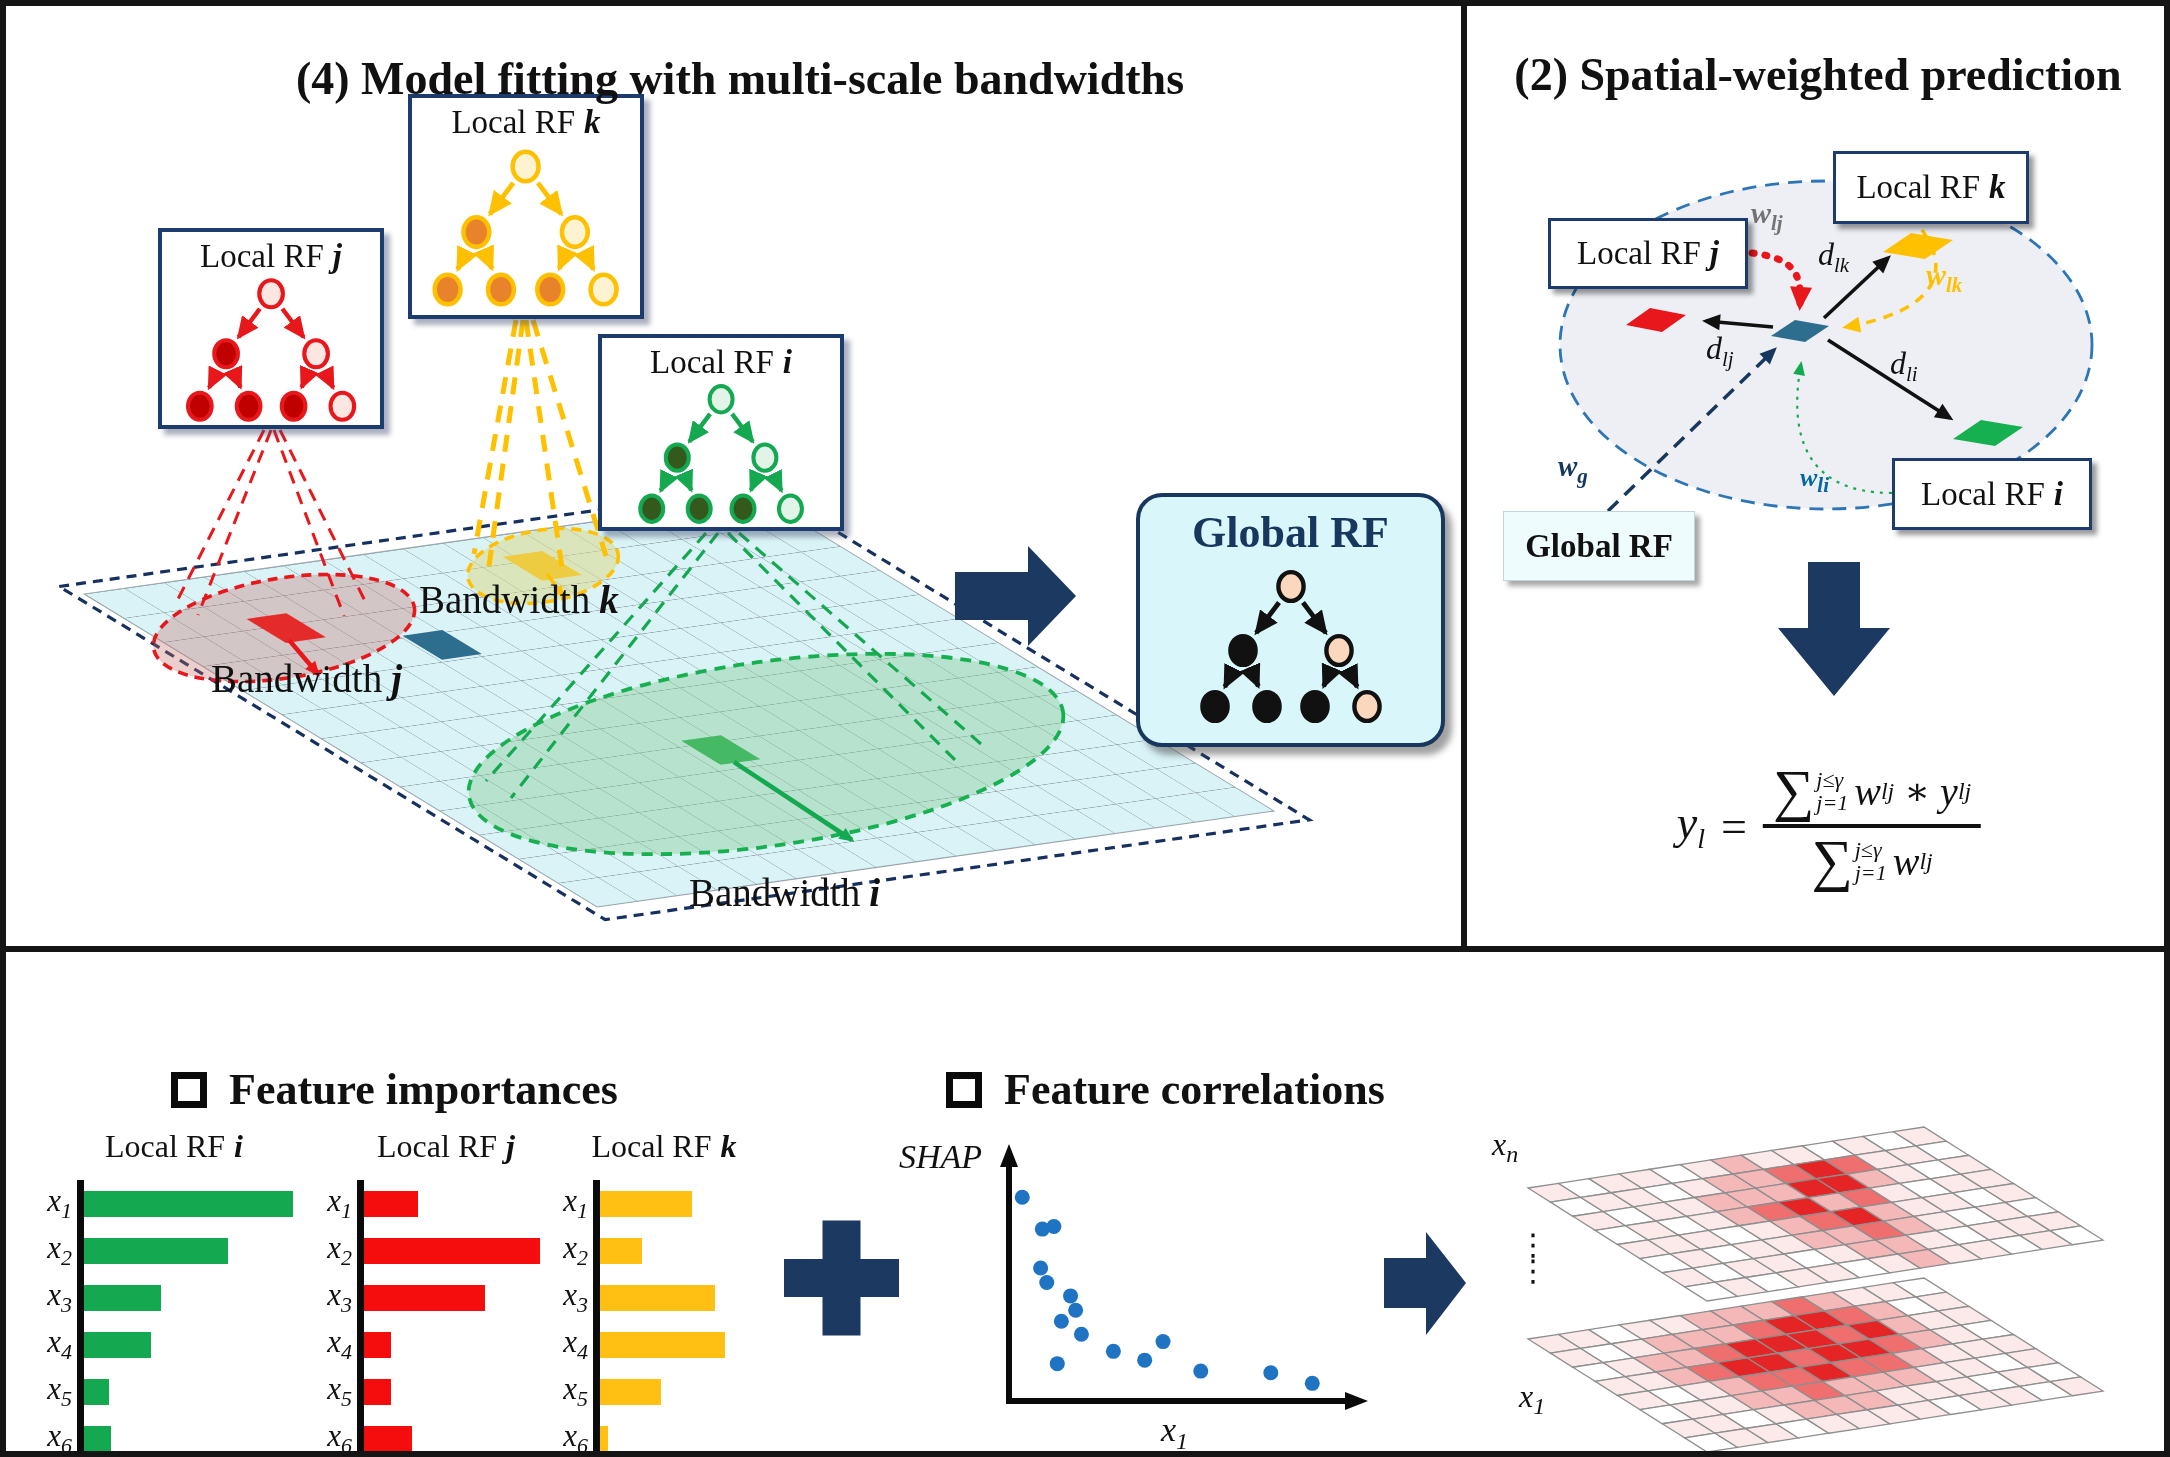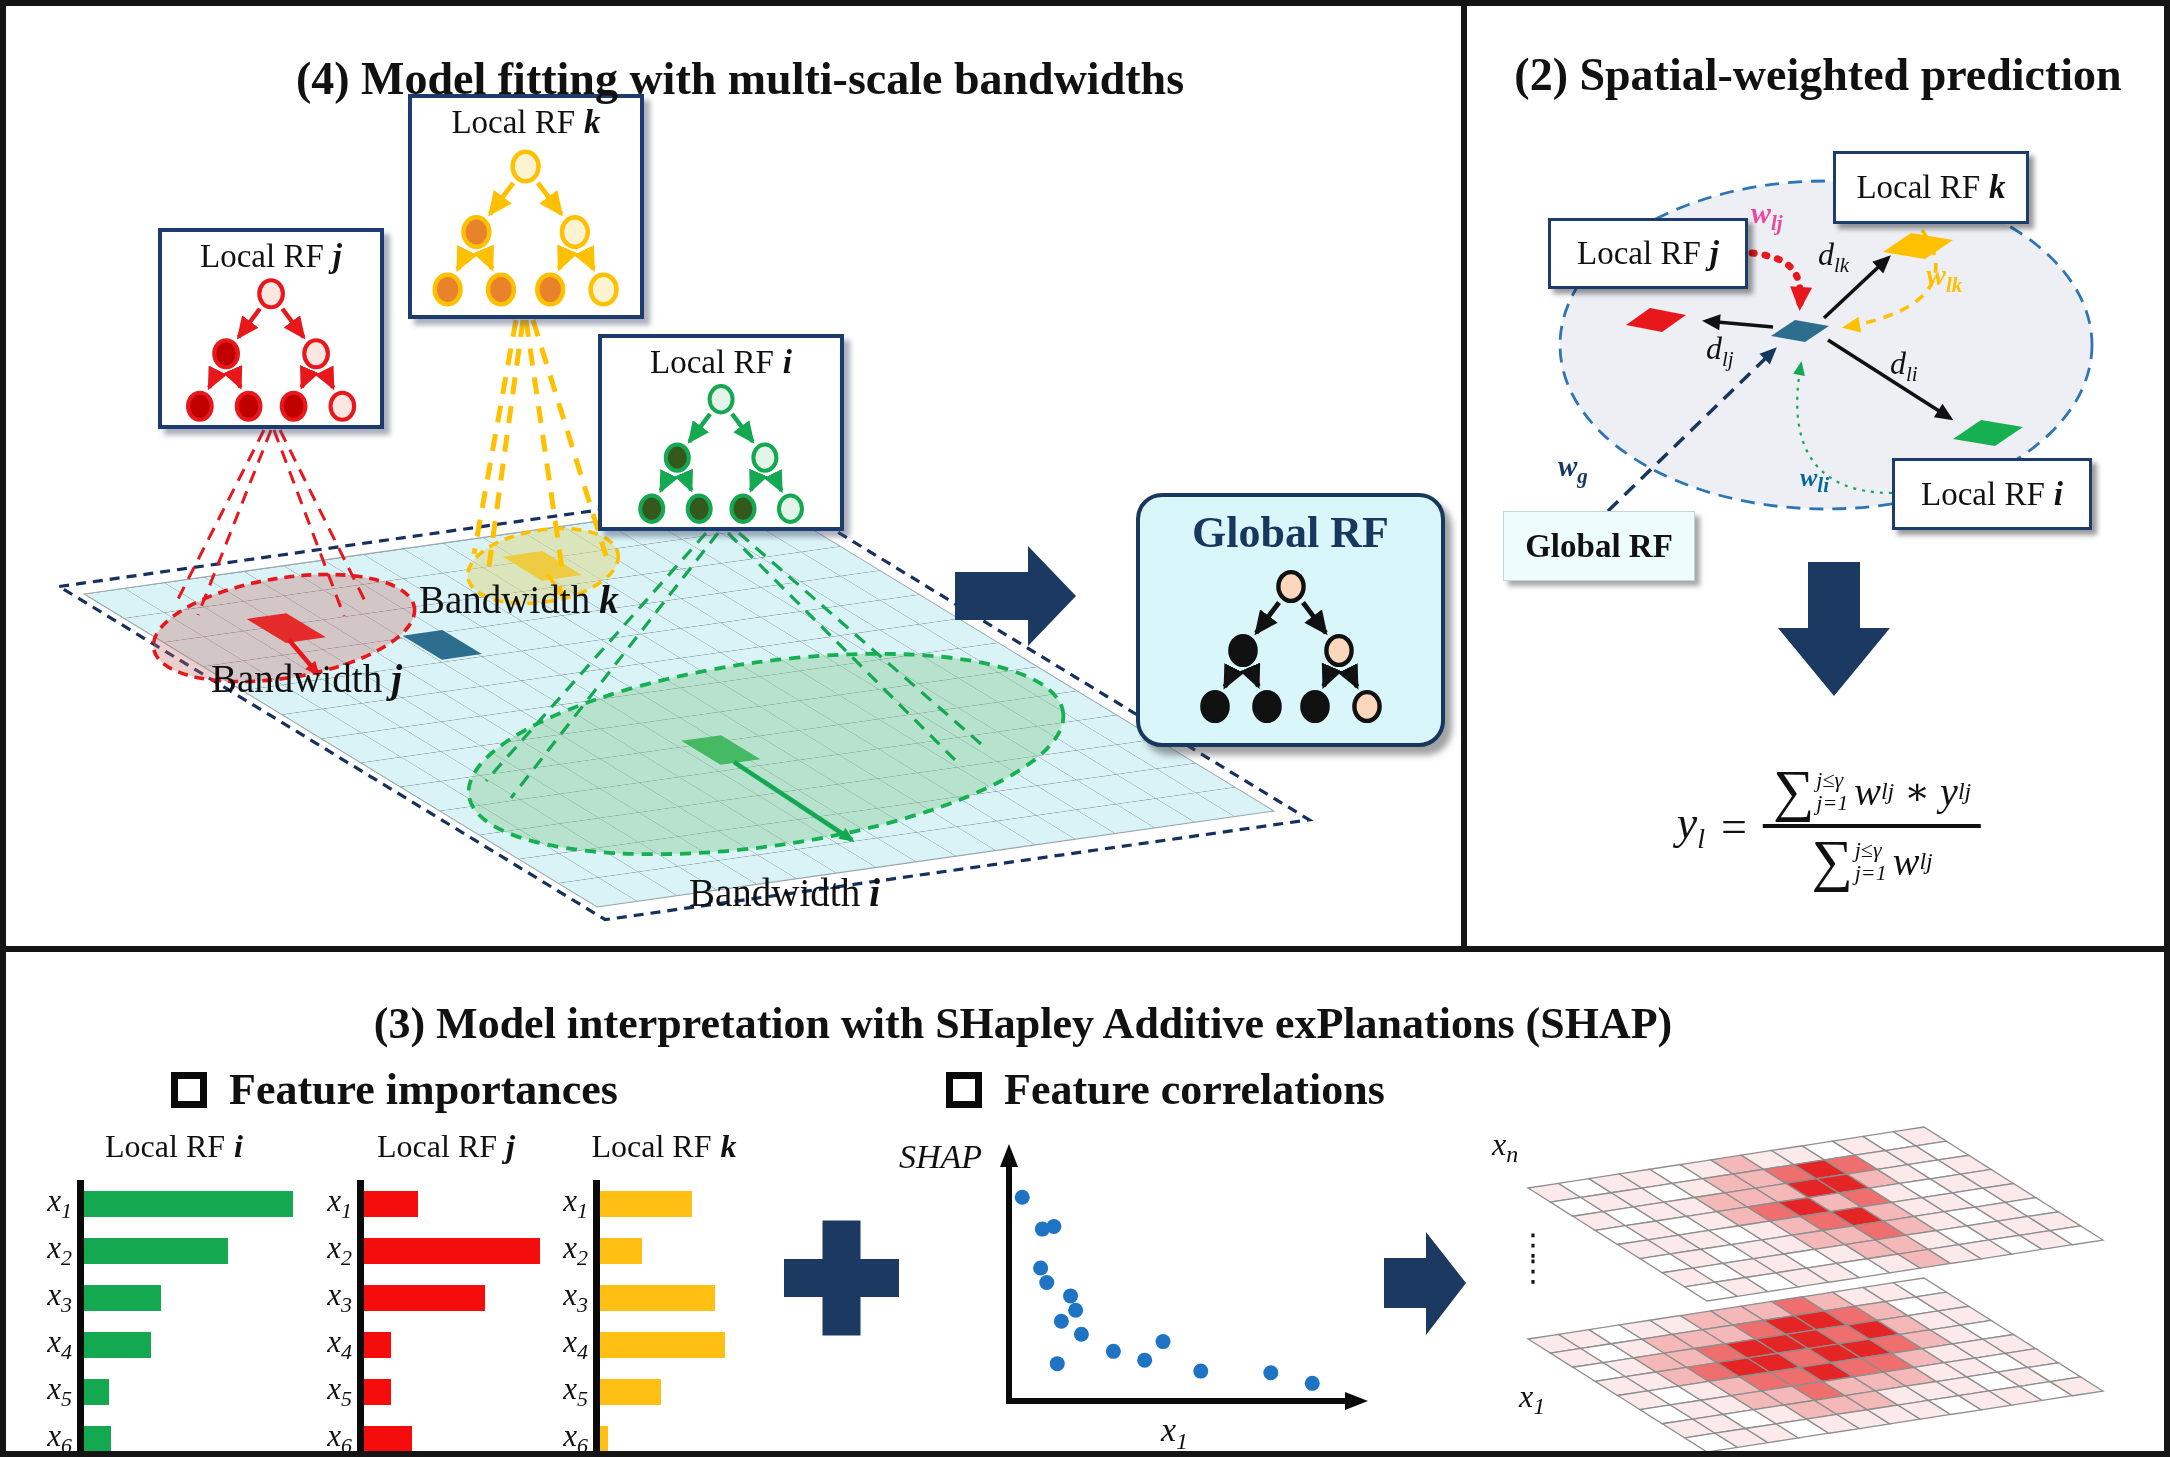--- a/index.html
+++ b/index.html
@@ -402,21 +402,20 @@
         <rect x="11" y="7" width="1" height="1" fill="#ffffff" stroke="#8e8e8e" stroke-width="1.3" vector-effect="non-scaling-stroke"></rect>
         <rect x="12" y="7" width="1" height="1" fill="#fceaea" stroke="#8e8e8e" stroke-width="1.3" vector-effect="non-scaling-stroke"></rect>
       </g>
   </svg>
 
   <div class="divider" style="left:1455px;top:0;width:6px;height:946px;"></div>
   <div class="divider" style="left:0;top:940px;width:2158px;height:6px;"></div>
 
   <div class="p-title" style="left:734px;top:46px;font-size:46px;">(4) Model fitting with multi-scale bandwidths</div>
   <div class="p-title" style="left:1812px;top:42px;font-size:46px;">(2) Spatial-weighted prediction</div>
-  <div class="p-title" style="left:1017px;top:992px;font-size:44px;">(3) Model interpretation with SHapley Additive exPlanations (SHAP)</div>
 
   <div class="tree-box" style="left:152px;top:222px;width:226px;height:201px;">
     <div class="tb-label"><span>Local RF</span><i>j</i></div>
     <svg class="tree" viewBox="0 0 100 80">
         <defs>
           <marker id="tm-j" markerWidth="5.2" markerHeight="4.6" refX="4.4" refY="2.3" orient="auto" markerUnits="strokeWidth">
             <path d="M0,0 L5,2.3 L0,4.6 z" fill="#e8171b"></path>
           </marker>
         </defs>
         <line x1="44" y1="18" x2="32.6" y2="33.2" stroke="#e8171b" stroke-width="2.4" marker-end="url(#tm-j)"></line>
@@ -518,21 +517,21 @@
       <i>k</i>
   </div>
   <div class="lbl-box" style="left:1886px;top:452px;width:200px;height:72px;">
     <span>Local RF</span>
       <i>i</i>
   </div>
   <div class="lbl-box" id="globalLbl2" style="left:1497px;top:505px;width:192px;height:70px;">
     <span>Global RF</span>
   </div>
 
-  <div class="wlabel" style="left:1745px;top:190px;color:#ec4899;text-align:center;">
+  <div class="wlabel" style="left:1745px;top:190px;color:#737373;text-align:center;">
     <i>w</i><sub>lj</sub></div>
   <div class="wlabel" style="left:1920px;top:252px;color:#ffc000;">
     <i>w</i><sub>lk</sub></div>
   <div class="wlabel" style="left:1794px;top:457px;color:#0369a1;font-size:26px;">
     <i>w</i><sub>li</sub></div>
   <div class="wlabel" style="left:1552px;top:444px;color:#17375e;font-size:29px;">
     <i>w</i><sub>g</sub></div>
 
   <div class="dlabel" style="left:1700px;top:324px;">
     <i>d</i><sub>lj</sub></div>

